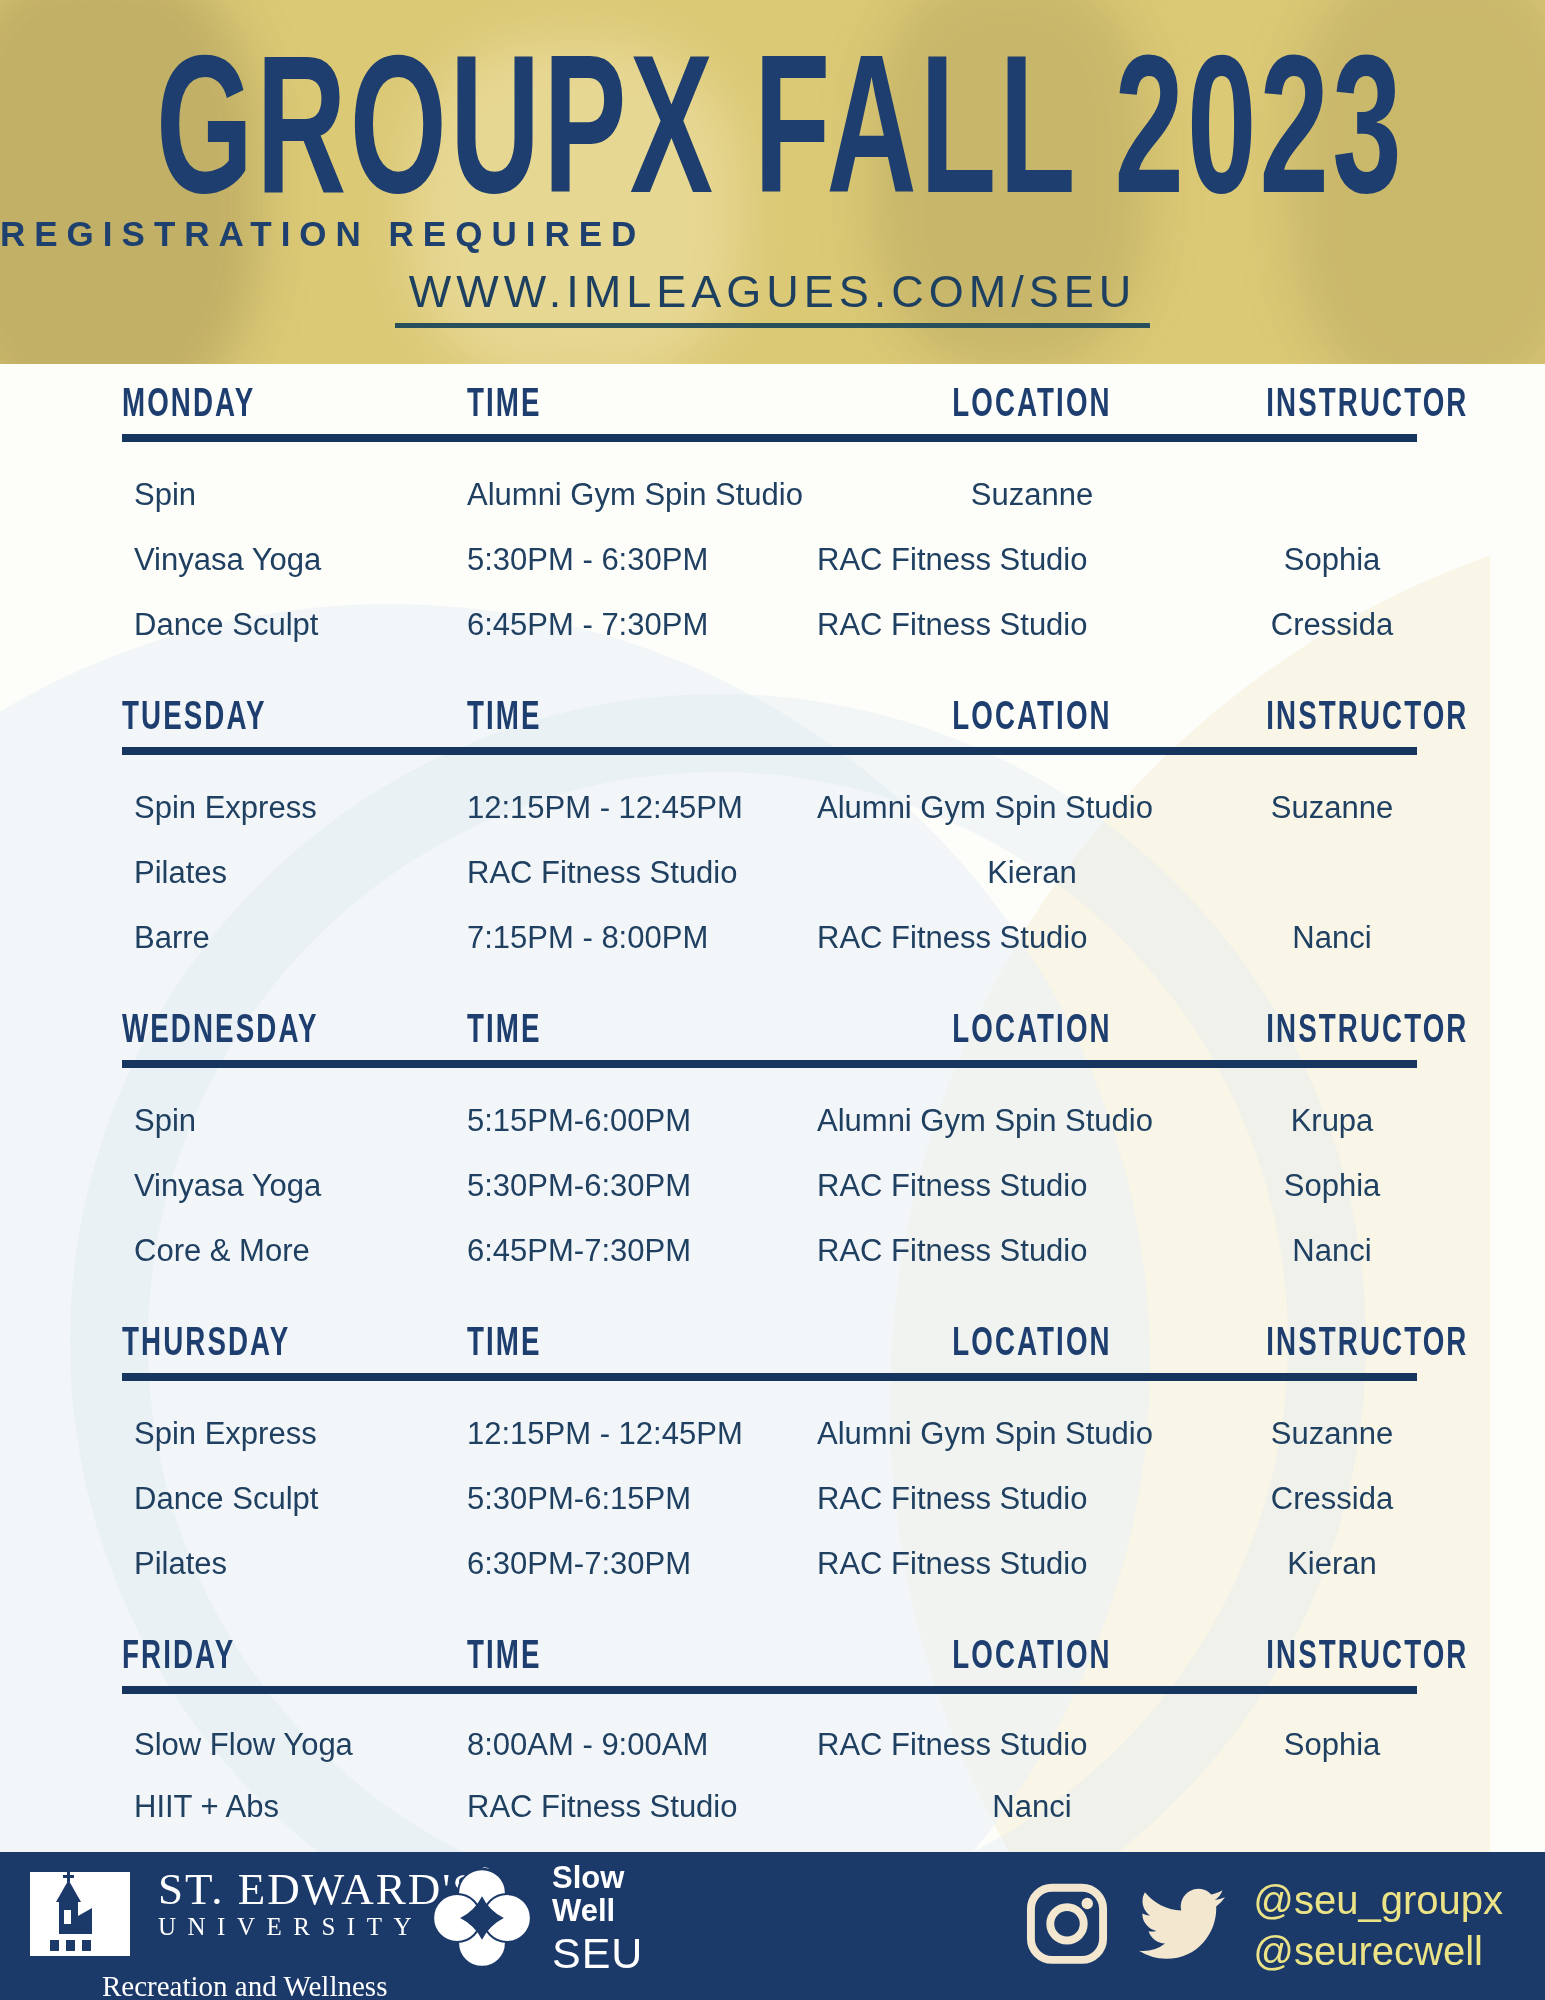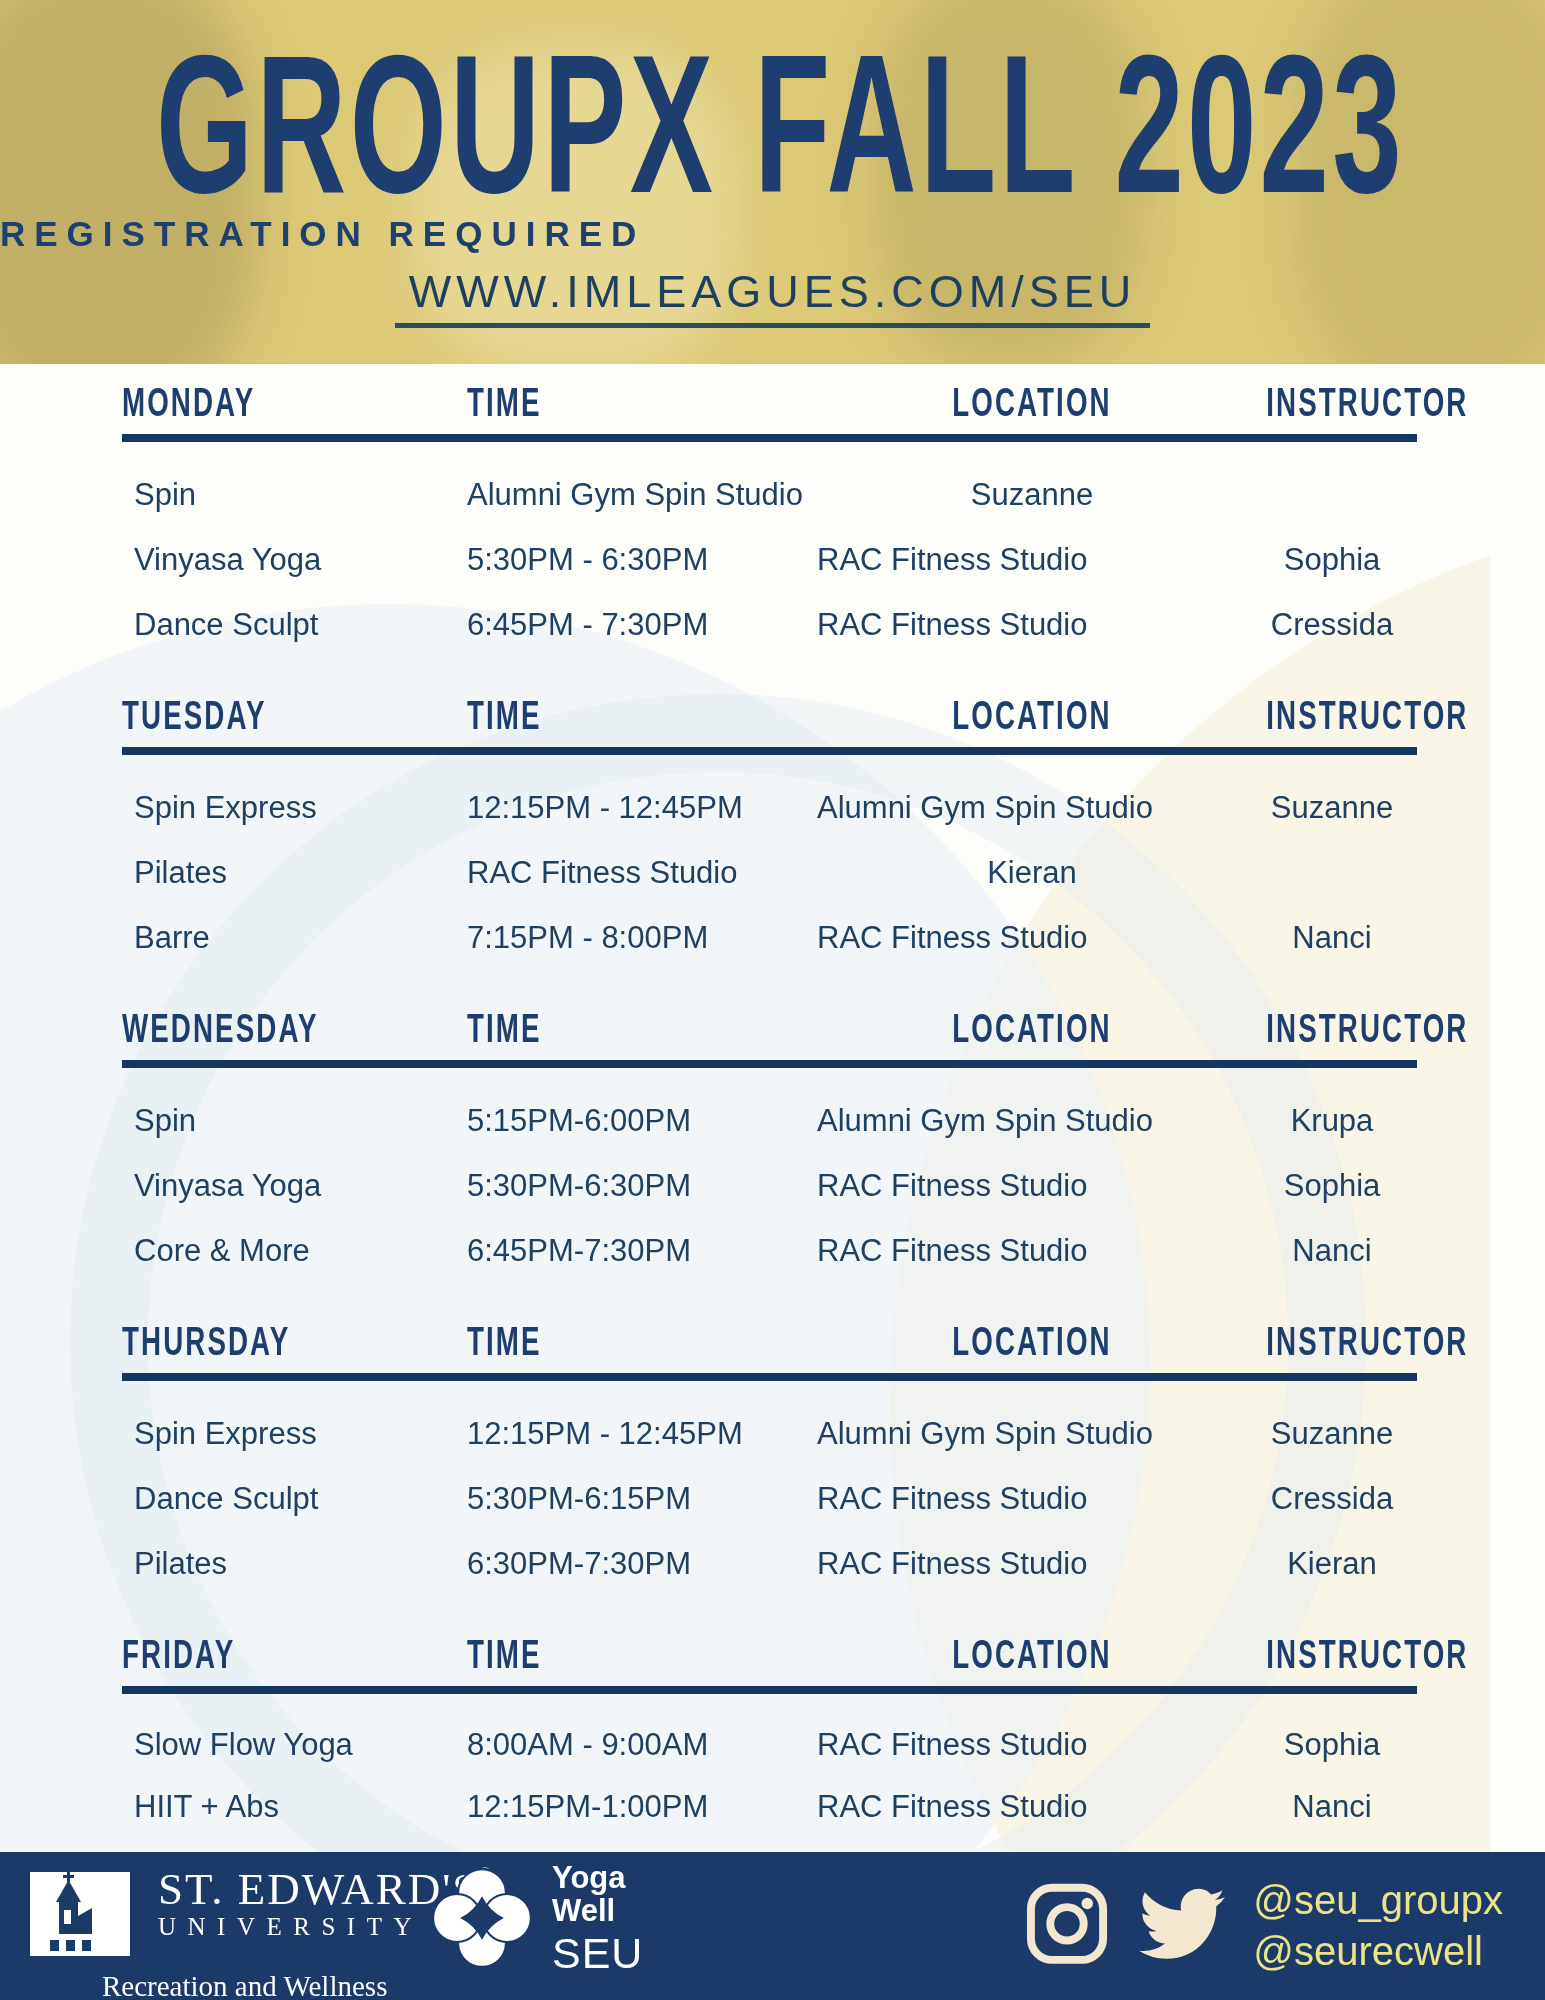--- a/index.html
+++ b/index.html
@@ -220,21 +220,20 @@
       <div class="rule"></div>
       <div class="rows">
         <div class="row row-sm">
           <div class="c1"><span>Slow Flow Yoga</span></div>
           <div class="c2"><span>8:00AM - 9:00AM</span></div>
           <div class="c3"><span>RAC Fitness Studio</span></div>
           <div class="c4"><span>Sophia</span></div>
         </div>
         <div class="row row-sm">
           <div class="c1"><span>HIIT + Abs</span></div>
-          <div class="c2"><span>12:15PM-1:00PM</span></div>
           <div class="c3"><span>RAC Fitness Studio</span></div>
           <div class="c4"><span>Nanci</span></div>
         </div>
       </div>
     </section>
   </div>
 
   <div class="footer">
 
     <span class="tower">
@@ -269,21 +268,21 @@
           <circle cx="50" cy="26" r="23"></circle>
           <circle cx="50" cy="74" r="23"></circle>
           <circle cx="26" cy="50" r="23"></circle>
           <circle cx="74" cy="50" r="23"></circle>
         </g>
         <path d="M50 29 Q57 43 71 50 Q57 57 50 71 Q43 57 29 50 Q43 43 50 29 Z" fill="#1c3a69"></path>
       </svg>
     </span>
 
     <div class="lw-text">
-      <div class="lw-b">Yoga</div>
+      <div class="lw-b">Slow</div>
       <div class="lw-b">Well</div>
       <div class="lw-seu">SEU</div>
     </div>
 
     <div class="social">
       <span>
         <svg viewBox="0 0 100 100" width="88" height="88" xmlns="http://www.w3.org/2000/svg">
           <rect x="9" y="9" width="82" height="82" rx="24" fill="none" stroke="#f3e7d0" stroke-width="9"></rect>
           <circle cx="50" cy="50" r="19" fill="none" stroke="#f3e7d0" stroke-width="9"></circle>
           <circle cx="73" cy="27" r="6.5" fill="#f3e7d0"></circle>

